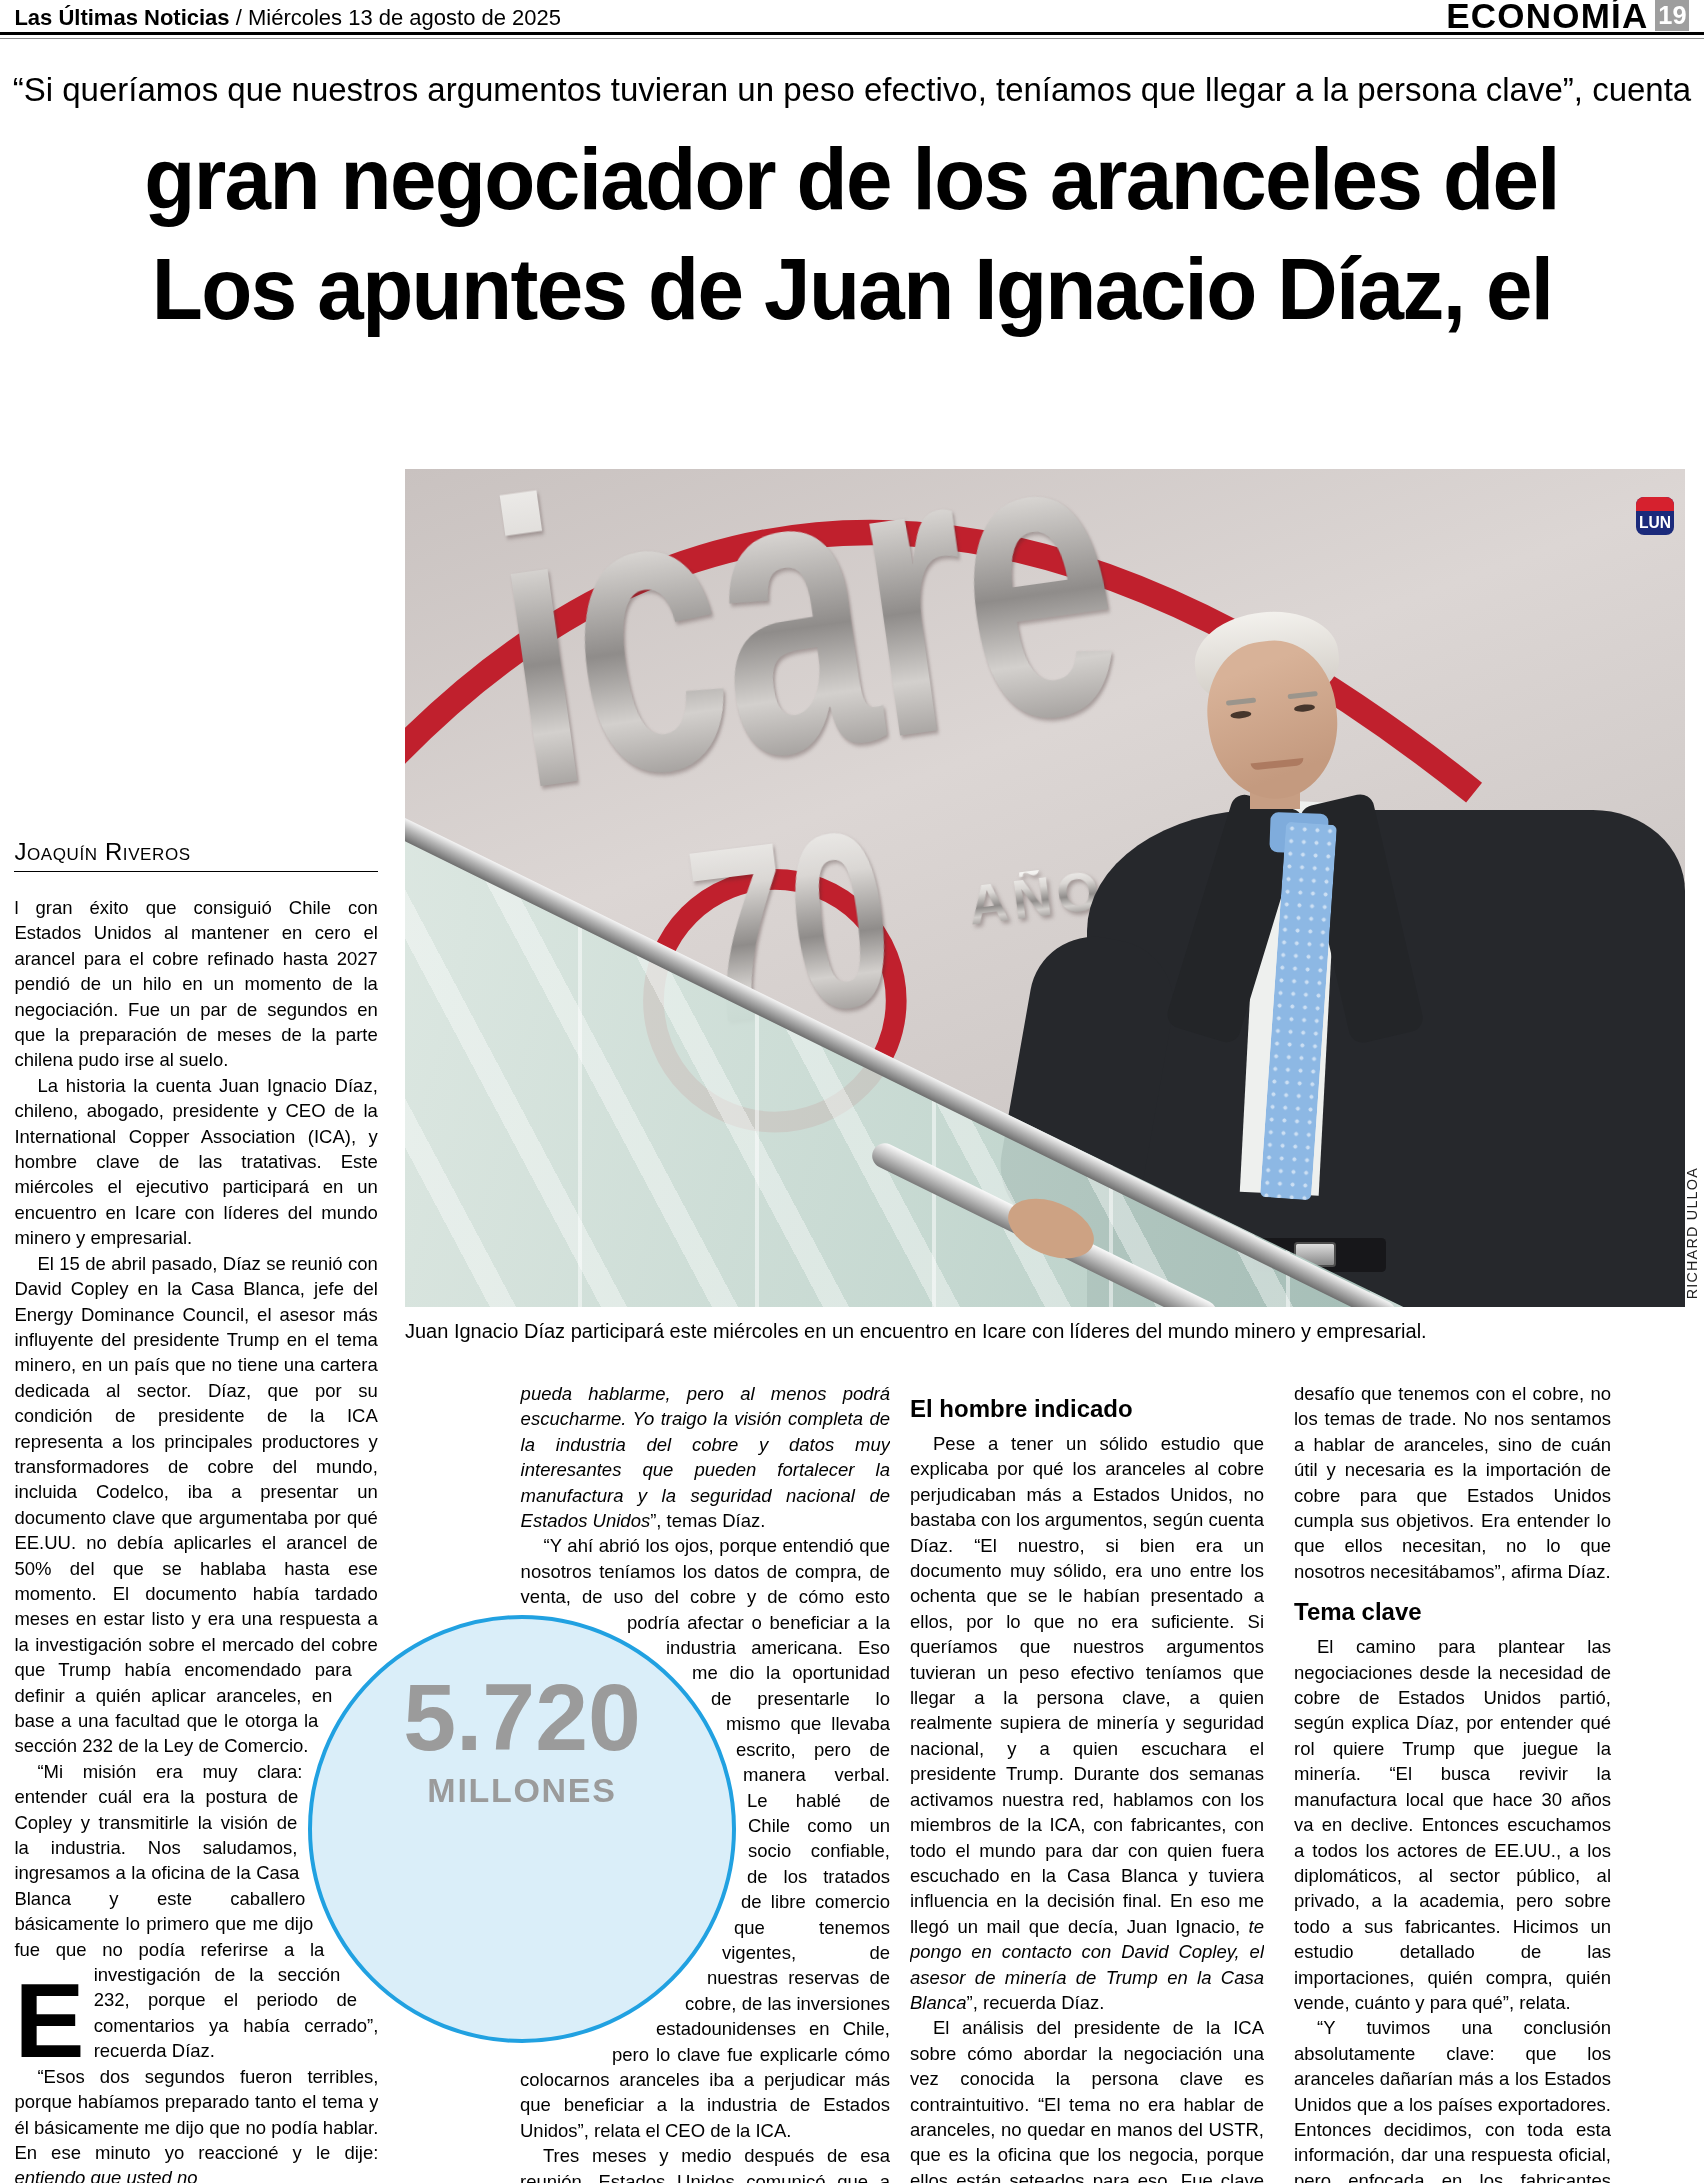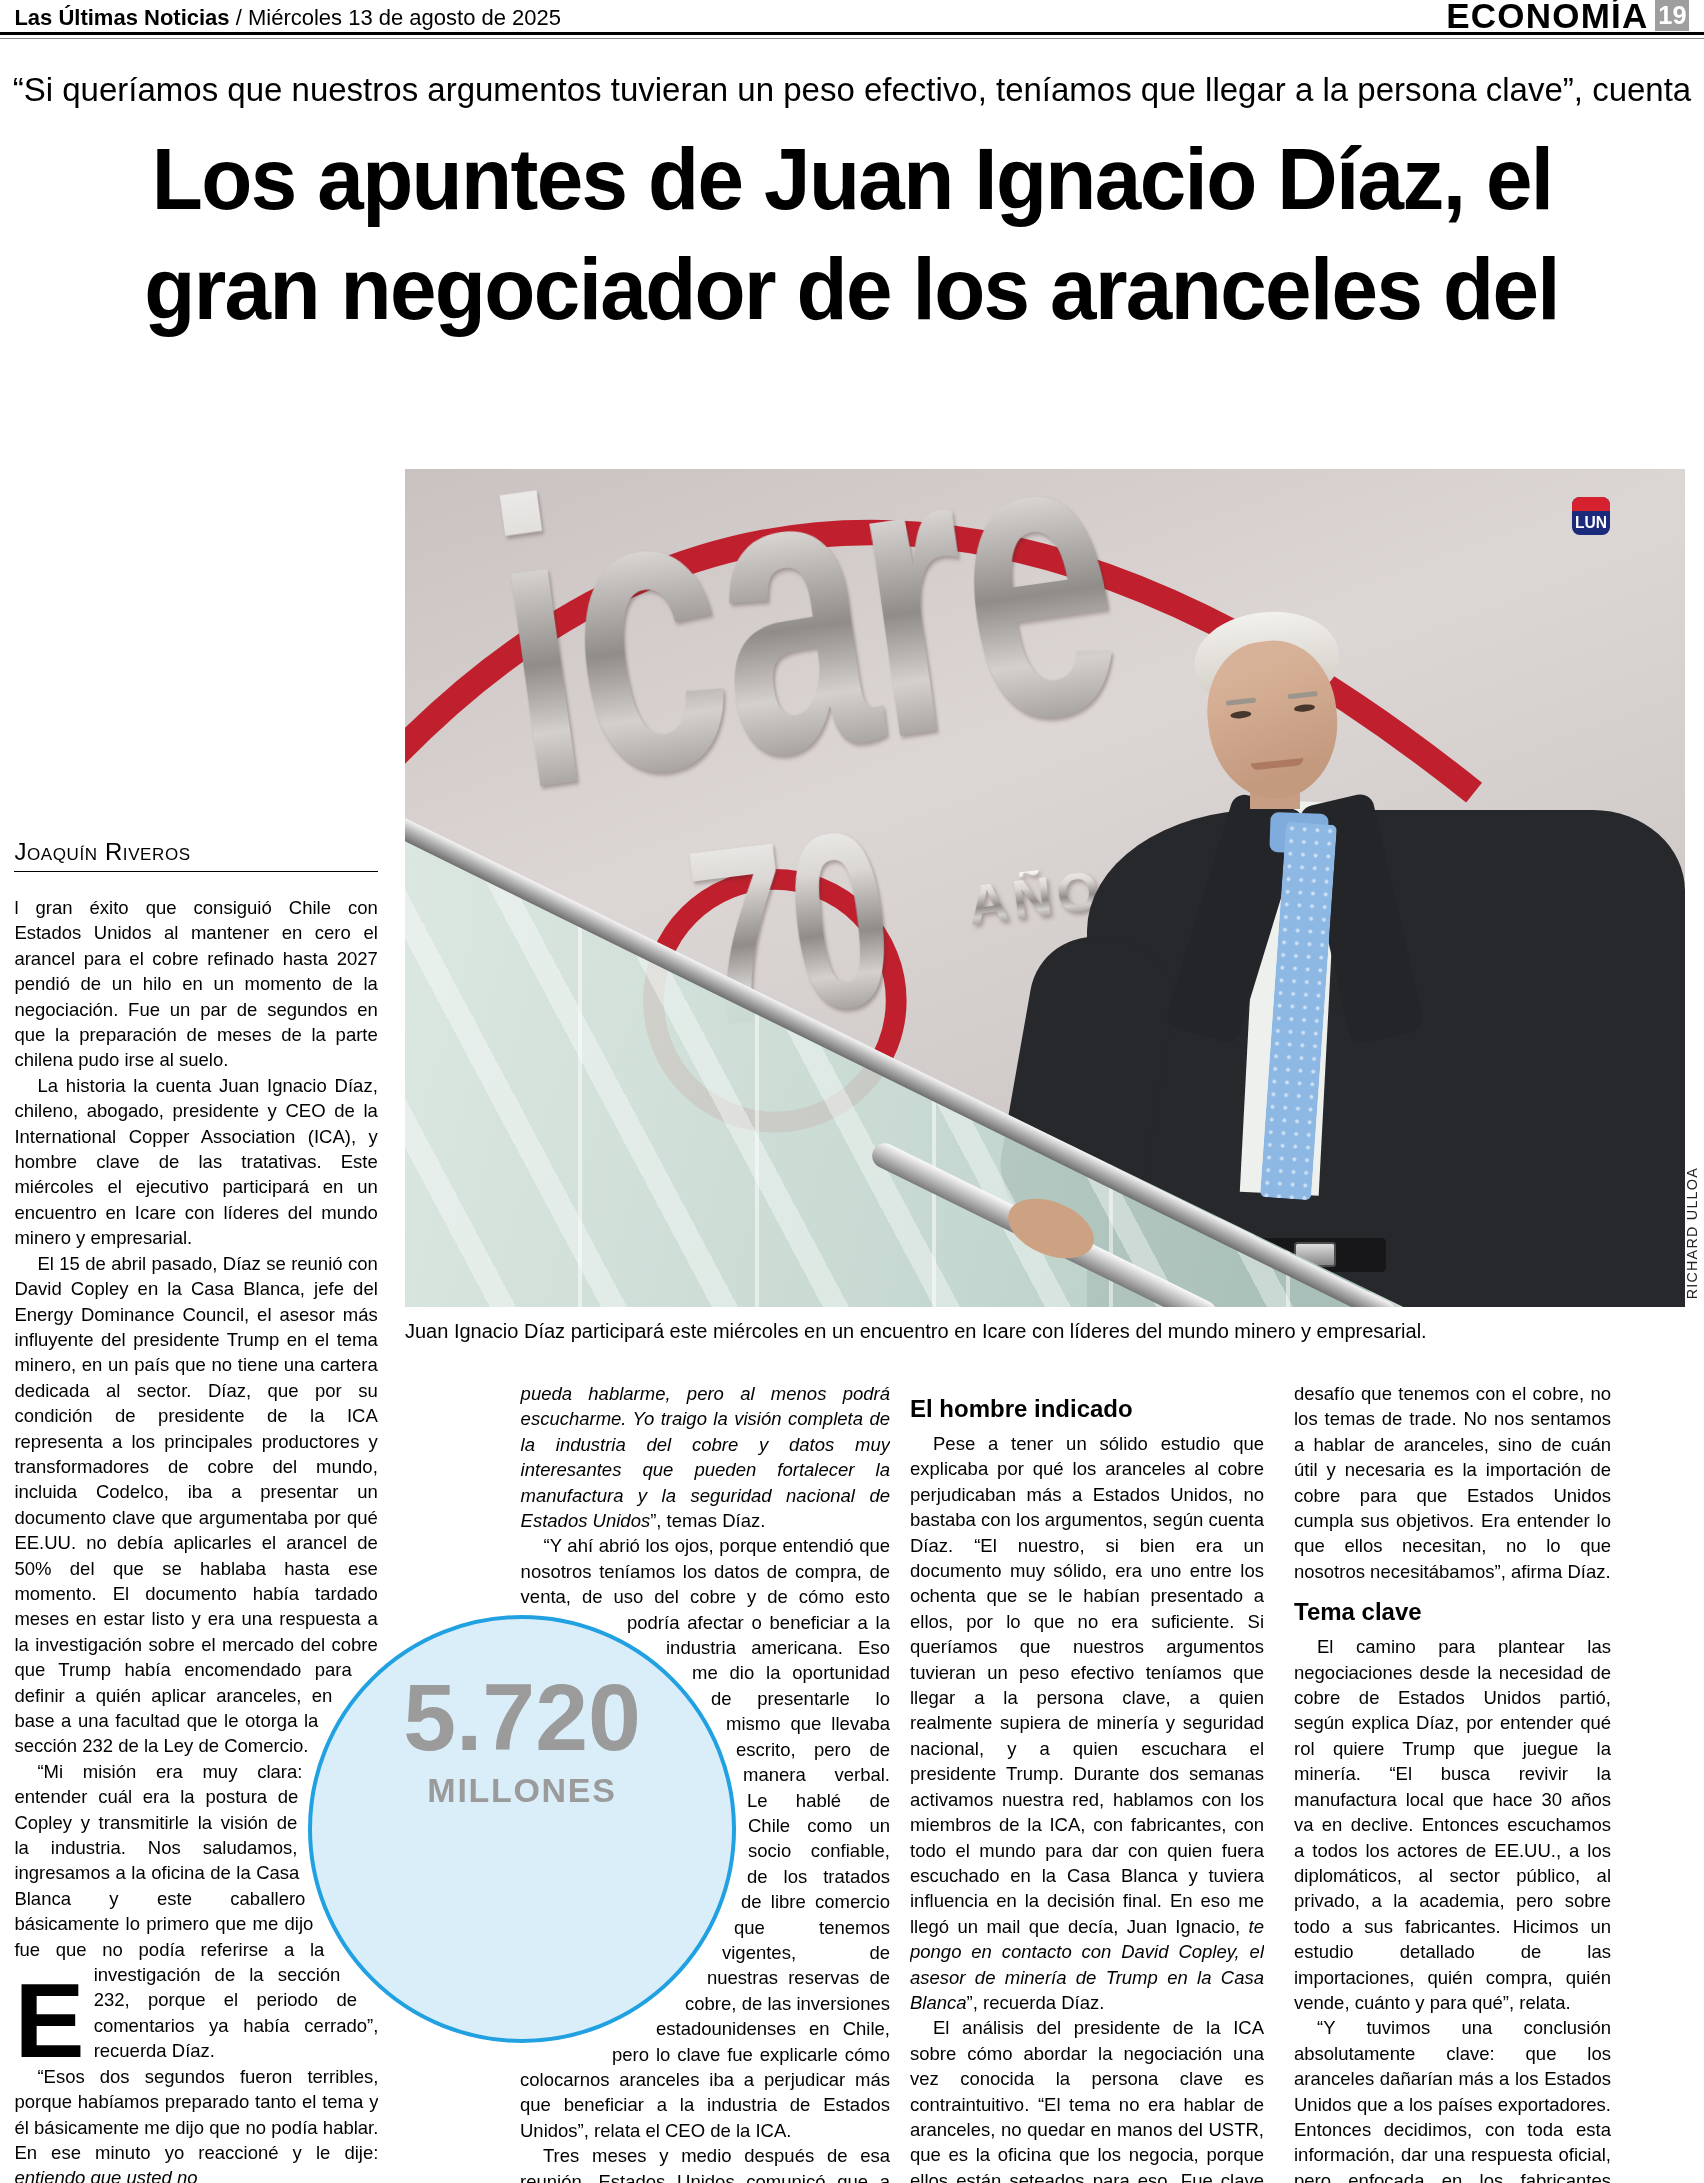--- a/index.html
+++ b/index.html
@@ -113,21 +113,21 @@
            clip-path:polygon(0 42%, 78% 100%, 0 100%); }
   .rail-main { position:absolute; left:-11.6px; top:343px; width:1121px; height:21px; border-radius:10.4px;
                background:linear-gradient(180deg,#f4f4f4,#b5b5b5 45%,#6e6e6e);
                transform:rotate(26.2deg); transform-origin:left top; }
   .rail-grip { position:absolute; left:474px; top:670px; width:381px; height:25.4px; border-radius:12.7px;
                background:linear-gradient(180deg,#fafafa,#c2c2c2 45%,#7a7a7a);
                transform:rotate(26.2deg); transform-origin:left top; }
   .hand { position:absolute; left:601px; top:733px; width:90px; height:53px; background:#cda283;
           border-radius:50%; transform:rotate(22deg); }
 
-  .lun { position:absolute; left:1167px; top:28px; width:38px; height:38px; border-radius:8px;
+  .lun { position:absolute; left:1231px; top:28px; width:38px; height:38px; border-radius:8px;
          background:#1b2a7b; overflow:hidden; }
   .lun .band { position:absolute; left:0; top:0; width:38px; height:14px; background:#d6212e; }
   .lun .txt { position:absolute; left:0; top:14px; width:38px; text-align:center; color:#fff;
               font-weight:700; font-size:15.6px; line-height:23px; letter-spacing:0; }
 
   .credit { position:absolute; left:1684px; top:1167px; font-size:14.4px; letter-spacing:1.2px; color:#222;
             writing-mode:vertical-rl; transform:rotate(180deg); }
   .caption { position:absolute; left:405px; top:1318px; width:1280px; font-size:20px; line-height:26.6px; }
 </style>
 </head>
@@ -144,22 +144,22 @@
       <span class="section">ECONOMÍA</span>
       <span class="pagenum">19</span>
     </div>
   </header>
   <div class="rule-thick"></div>
   <div class="rule-thin"></div>
 
   <div class="kicker">“Si queríamos que nuestros argumentos tuvieran un peso efectivo, teníamos que llegar a la persona clave”, cuenta</div>
 
   <h1 class="headline">
+    <div class="hl"><span>gran negociador de los aranceles del</span></div>
     <div class="hl"><span>Los apuntes de Juan Ignacio Díaz, el</span></div>
-    <div class="hl"><span>gran negociador de los aranceles del</span></div>
   </h1>
 
   <div class="byline">Joaquín Riveros</div>
 
   <figure class="photo">
     <svg class="arcs" viewBox="0 0 2215 1450">
       <path d="M -40 520 Q 750 -320 1850 560" stroke="#c0202d" stroke-width="44" fill="none"></path>
       <circle cx="640" cy="920" r="210" stroke="#c0202d" stroke-width="36" fill="none"></circle>
     </svg>
     <div class="metaltext icare">icare</div>

